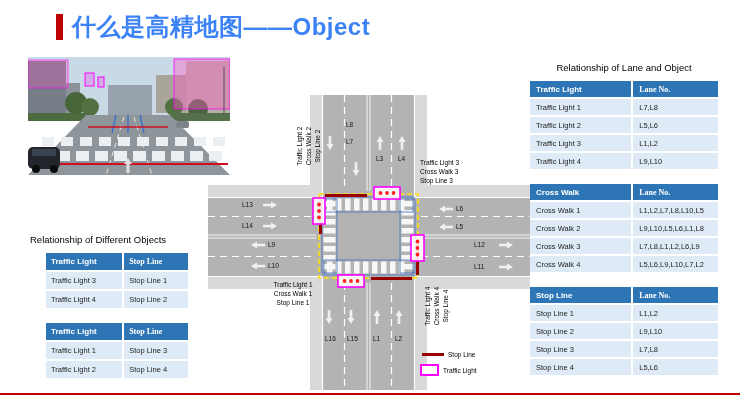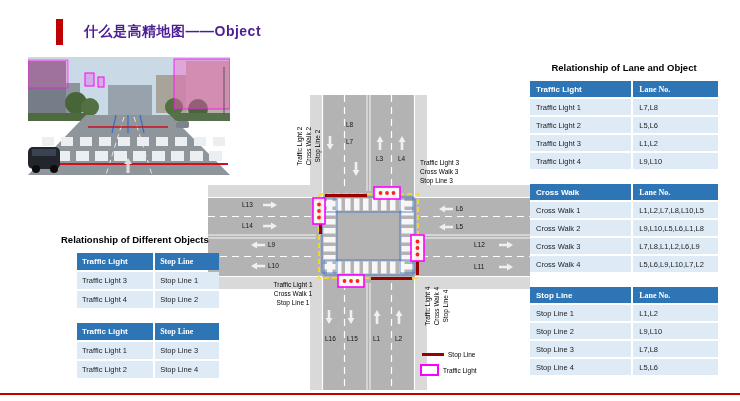--- a/index.html
+++ b/index.html
@@ -1,30 +1,30 @@
 <!DOCTYPE html>
 <html><head>
 <meta charset="utf-8">
 <style>
   html,body{margin:0;padding:0;background:#888;}
   .slide{position:relative;width:740px;height:401px;background:#ffffff;overflow:hidden;
          font-family:"Liberation Sans", sans-serif;}
   
   .title-bar{position:absolute;left:56px;top:11px;display:flex;align-items:center;z-index:4;}
   .title-accent{width:7px;height:26px;background:#C00000;margin-right:9px;}
-  .slide-title{margin:12px;font-size:14px;font-weight:bold;color:#4c1d95;letter-spacing:.5px;}
+  .slide-title{margin:0;font-size:24px;font-weight:bold;color:#3b82f6;letter-spacing:.5px;}
   
   .bottom-line{position:absolute;left:0;right:0;bottom:6px;height:2.5px;background:#C00000;z-index:5;}
   
   .photo{position:absolute;left:28px;top:57px;width:202px;height:118px;z-index:3;}
   
-  .panel-title{font-size:9.5px;font-weight:bold;color:#000;margin:0 0 6px 0;}
+  .panel-title{font-size:9.5px;font-weight:normal;color:#000;margin:0 0 6px 0;}
   .right-panel{position:absolute;left:528px;top:62px;width:192px;z-index:4;}
   .right-panel .panel-title{text-align:center;}
-  .left-panel{position:absolute;left:30px;top:234px;width:162px;z-index:4;margin-left:31px;}
+  .left-panel{position:absolute;left:30px;top:234px;width:162px;z-index:4;}
   .left-panel .rel{margin-left:14px;width:146px;}
   table.rel{border-collapse:separate;border-spacing:2px;table-layout:fixed;width:100%;margin-bottom:11px;}
   .rel th{background:#2E75B6;color:#fff;font-size:8px;font-weight:bold;text-align:left;
           padding:3.5px 6px;white-space:nowrap;overflow:hidden;}
   .rel td{background:#DEEAF6;color:#1d1d1d;font-size:7.5px;text-align:left;
           padding:3.5px 6px;white-space:nowrap;overflow:hidden;}
   .left-panel .rel td,.left-panel .rel th{padding:4px 5px;}
   .c1{width:55%;} .c2{width:45%;font-family:Liberation Serif, serif;}
   
   .diagram{position:absolute;left:208px;top:95px;width:322px;height:295px;z-index:1;}

